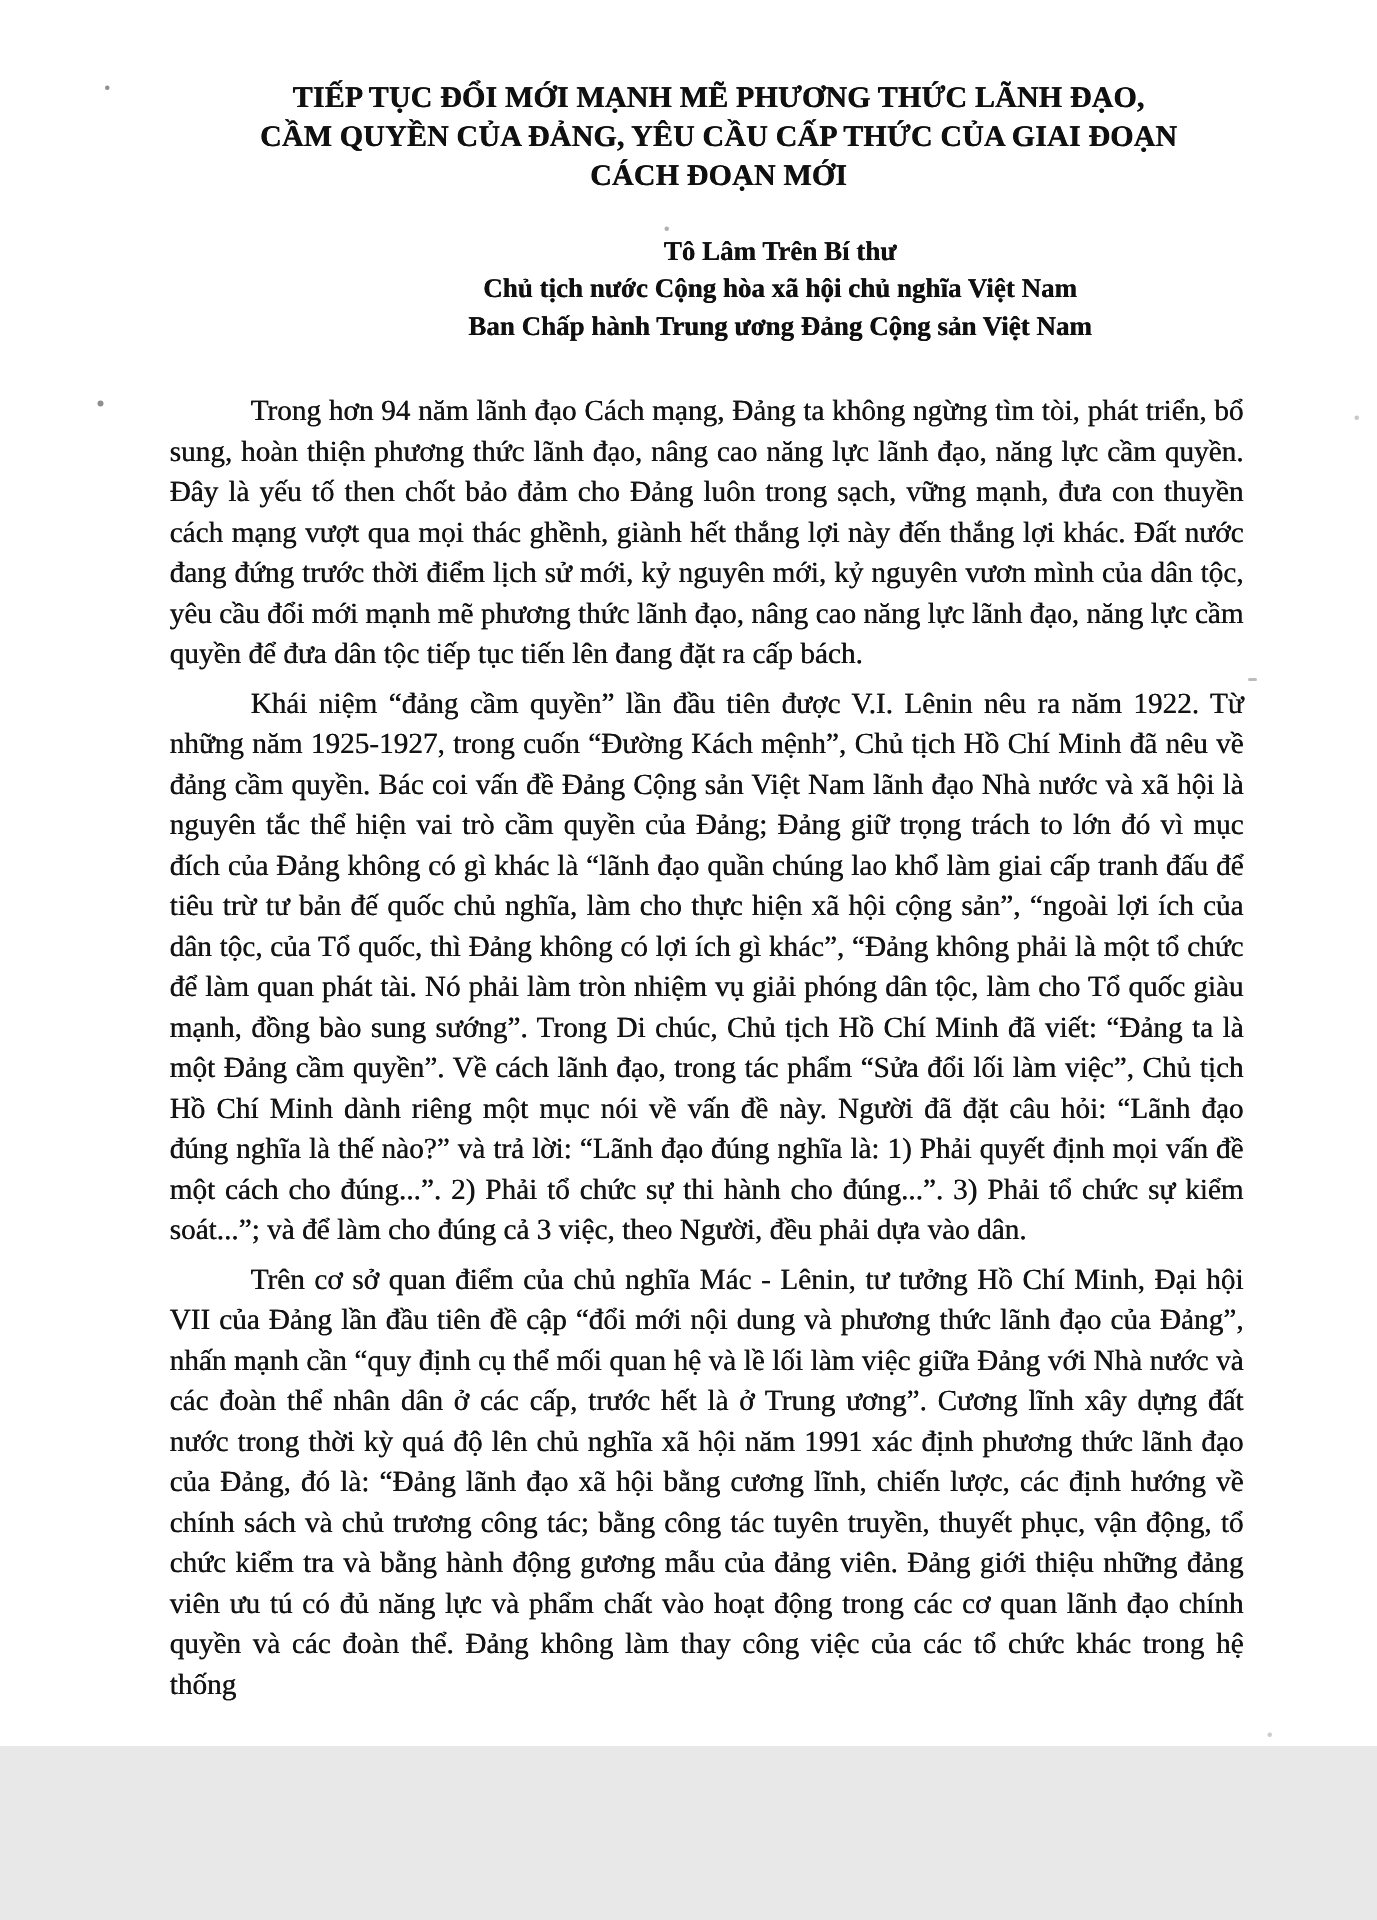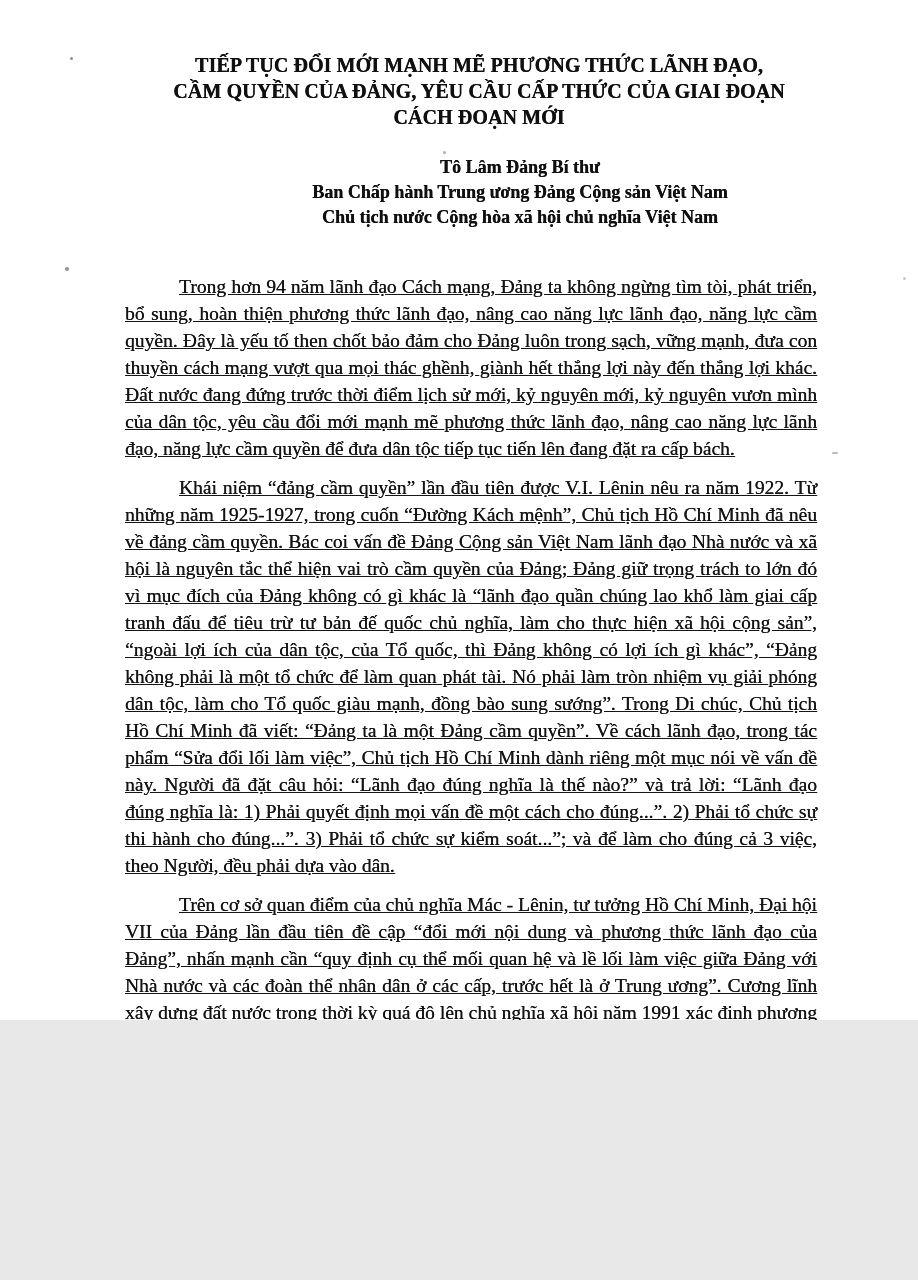--- a/index.html
+++ b/index.html
@@ -1,19 +1,19 @@
 <!DOCTYPE html>
 <html lang="vi"><head>
 <meta charset="utf-8">
 <style>
   html, body { margin: 0; padding: 0; background: #e8e8e8; }
   .page {
     position: relative;
     width: 918px;
-    height: 1020px;
+    height: 1164px;
     margin: 0 auto;
     background: #ffffff;
     font-family: "Liberation Serif", "DejaVu Serif", serif;
     color: #161616;
     overflow: hidden;
   }
   .doc-title {
     position: absolute;
     top: 52px;
     left: 113px;
@@ -44,23 +44,22 @@
     top: 261px;
     left: 113px;
     width: 716px;
     font-size: 19.5px;
     line-height: 27px;
     text-align: justify;
     color: #141414;
     text-shadow: 0.25px 0 0 currentColor;
   }
   .body-text p {
-    margin: 12px;
+    margin: 0;
     text-indent: 54px;
-    text-decoration: underline;
   }
   .body-text p + p {
     margin-top: 6px;
   }
   .page-number {
     position: absolute;
     top: 1210px;
     left: 0;
     width: 918px;
     text-align: center;
@@ -84,23 +83,23 @@
 
 <div class="page">
 
   <header class="doc-title">
     <div>TIẾP TỤC ĐỔI MỚI MẠNH MẼ PHƯƠNG THỨC LÃNH ĐẠO,</div>
     <div>CẦM QUYỀN CỦA ĐẢNG, YÊU CẦU CẤP THỨC CỦA GIAI ĐOẠN</div>
     <div>CÁCH ĐOẠN MỚI</div>
   </header>
 
   <section class="byline">
-    <div>Tô Lâm Đảng Bí thư</div>
+    <div>Tô Lâm Trên Bí thư</div>
+    <div>Chủ tịch nước Cộng hòa xã hội chủ nghĩa Việt Nam</div>
     <div>Ban Chấp hành Trung ương Đảng Cộng sản Việt Nam</div>
-    <div>Chủ tịch nước Cộng hòa xã hội chủ nghĩa Việt Nam</div>
   </section>
 
   <main class="body-text">
     <p>Trong hơn 94 năm lãnh đạo Cách mạng, Đảng ta không ngừng tìm tòi, phát triển, bổ sung, hoàn thiện phương thức lãnh đạo, nâng cao năng lực lãnh đạo, năng lực cầm quyền. Đây là yếu tố then chốt bảo đảm cho Đảng luôn trong sạch, vững mạnh, đưa con thuyền cách mạng vượt qua mọi thác ghềnh, giành hết thắng lợi này đến thắng lợi khác. Đất nước đang đứng trước thời điểm lịch sử mới, kỷ nguyên mới, kỷ nguyên vươn mình của dân tộc, yêu cầu đổi mới mạnh mẽ phương thức lãnh đạo, nâng cao năng lực lãnh đạo, năng lực cầm quyền để đưa dân tộc tiếp tục tiến lên đang đặt ra cấp bách.</p>
     <p>Khái niệm “đảng cầm quyền” lần đầu tiên được V.I. Lênin nêu ra năm 1922. Từ những năm 1925-1927, trong cuốn “Đường Kách mệnh”, Chủ tịch Hồ Chí Minh đã nêu về đảng cầm quyền. Bác coi vấn đề Đảng Cộng sản Việt Nam lãnh đạo Nhà nước và xã hội là nguyên tắc thể hiện vai trò cầm quyền của Đảng; Đảng giữ trọng trách to lớn đó vì mục đích của Đảng không có gì khác là “lãnh đạo quần chúng lao khổ làm giai cấp tranh đấu để tiêu trừ tư bản đế quốc chủ nghĩa, làm cho thực hiện xã hội cộng sản”, “ngoài lợi ích của dân tộc, của Tổ quốc, thì Đảng không có lợi ích gì khác”, “Đảng không phải là một tổ chức để làm quan phát tài. Nó phải làm tròn nhiệm vụ giải phóng dân tộc, làm cho Tổ quốc giàu mạnh, đồng bào sung sướng”. Trong Di chúc, Chủ tịch Hồ Chí Minh đã viết: “Đảng ta là một Đảng cầm quyền”. Về cách lãnh đạo, trong tác phẩm “Sửa đổi lối làm việc”, Chủ tịch Hồ Chí Minh dành riêng một mục nói về vấn đề này. Người đã đặt câu hỏi: “Lãnh đạo đúng nghĩa là thế nào?” và trả lời: “Lãnh đạo đúng nghĩa là: 1) Phải quyết định mọi vấn đề một cách cho đúng...”. 2) Phải tổ chức sự thi hành cho đúng...”. 3) Phải tổ chức sự kiểm soát...”; và để làm cho đúng cả 3 việc, theo Người, đều phải dựa vào dân.</p>
     <p>Trên cơ sở quan điểm của chủ nghĩa Mác - Lênin, tư tưởng Hồ Chí Minh, Đại hội VII của Đảng lần đầu tiên đề cập “đổi mới nội dung và phương thức lãnh đạo của Đảng”, nhấn mạnh cần “quy định cụ thể mối quan hệ và lề lối làm việc giữa Đảng với Nhà nước và các đoàn thể nhân dân ở các cấp, trước hết là ở Trung ương”. Cương lĩnh xây dựng đất nước trong thời kỳ quá độ lên chủ nghĩa xã hội năm 1991 xác định phương thức lãnh đạo của Đảng, đó là: “Đảng lãnh đạo xã hội bằng cương lĩnh, chiến lược, các định hướng về chính sách và chủ trương công tác; bằng công tác tuyên truyền, thuyết phục, vận động, tổ chức kiểm tra và bằng hành động gương mẫu của đảng viên. Đảng giới thiệu những đảng viên ưu tú có đủ năng lực và phẩm chất vào hoạt động trong các cơ quan lãnh đạo chính quyền và các đoàn thể. Đảng không làm thay công việc của các tổ chức khác trong hệ thống</p>
   </main>
 
   <footer class="page-number">2</footer>
 

